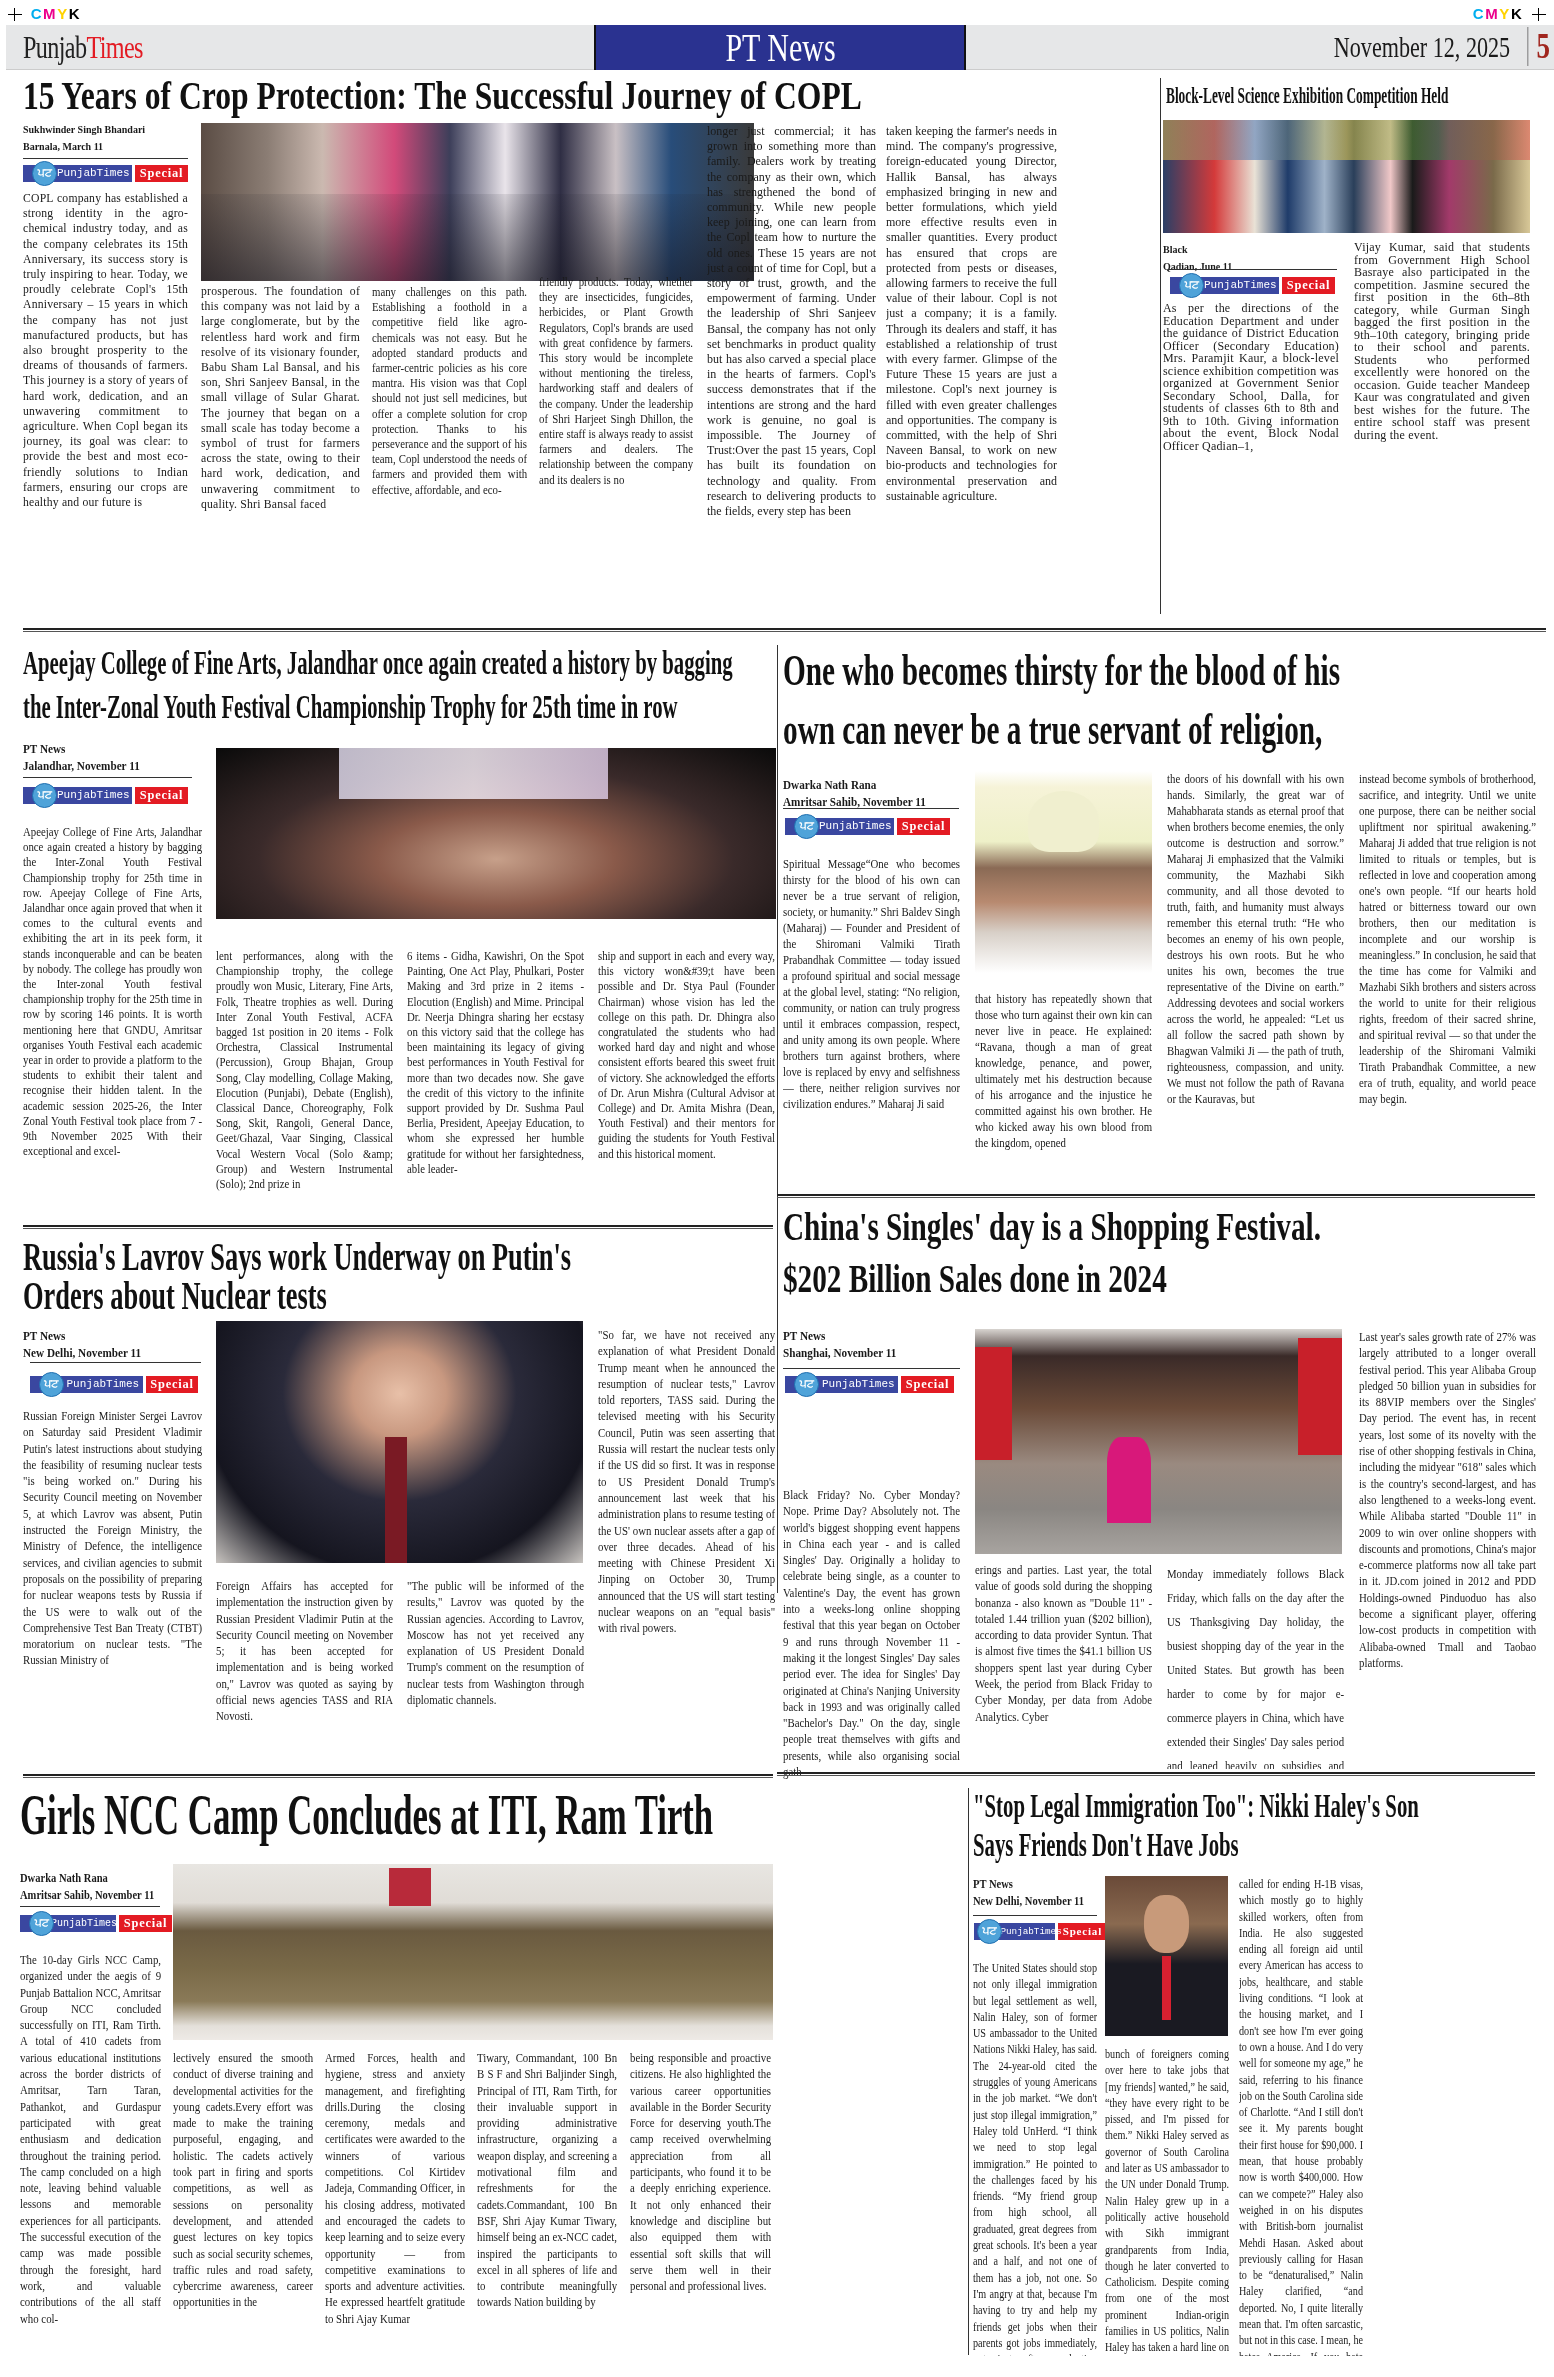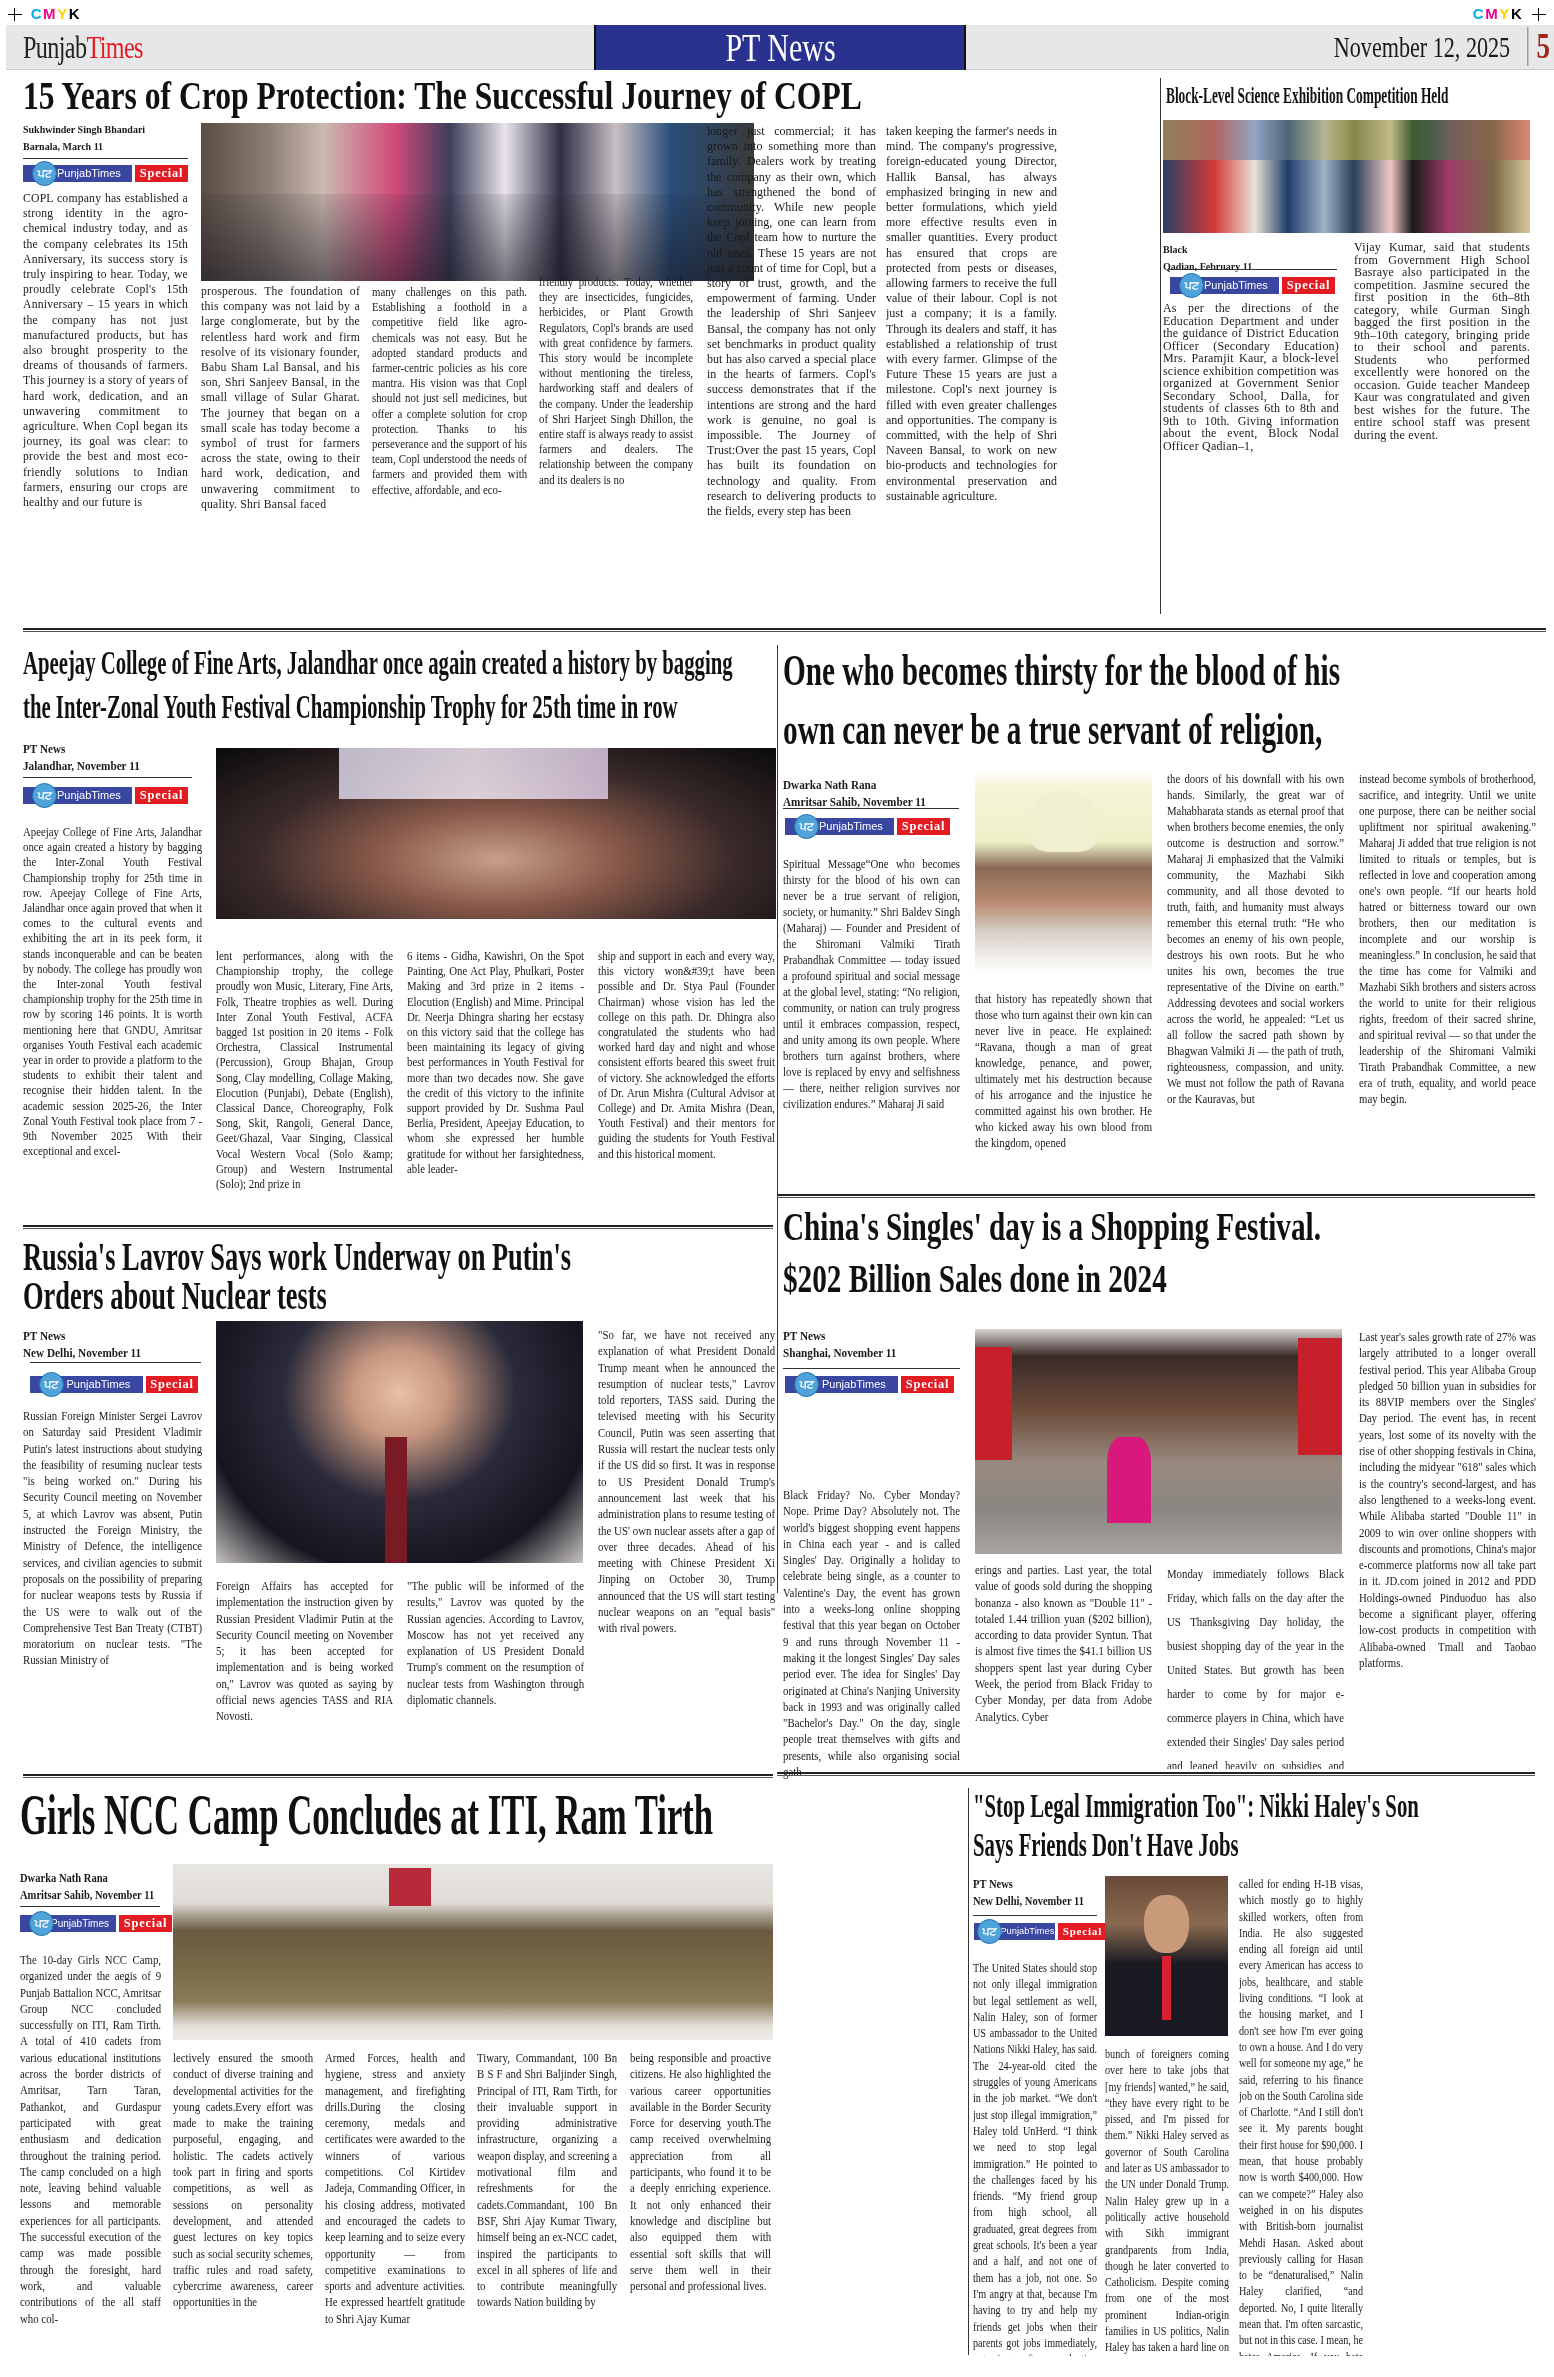--- a/index.html
+++ b/index.html
@@ -14,21 +14,21 @@
 .brand .p1{color:#222}.brand .p2{color:#e31b23}
 .ptnews{position:absolute;left:588px;top:0;width:372px;height:45px;background:#2a3290;border-left:2.3px solid #111;border-right:2.3px solid #111;color:#fff;font-size:40px;text-align:center;line-height:45px;transform-origin:center}
 .ptnews span{display:inline-block;transform:scaleX(.75)}
 .date{position:absolute;right:44px;top:6.2px;font-size:29.5px;transform:scaleX(.75);transform-origin:right}
 .pagenum{position:absolute;right:4.7px;top:1.6px;border-left:0.8px solid #555;height:39px;padding-left:11px;font-size:36px;color:#a0261e;font-weight:bold;line-height:39px;transform:scaleX(.75);transform-origin:right}
 .headline{position:absolute;font-weight:bold;white-space:nowrap;transform-origin:left top;color:#111;line-height:1.05}
 .byline{position:absolute;font-weight:bold;font-size:10px;line-height:17px}
 .byline.cond{font-size:13.2px;transform:scaleX(.85);transform-origin:left}
 .rule{position:absolute;height:1.6px;background:#333}
 .badge{position:absolute;height:20px;display:flex;align-items:center}
-.badge .logo{width:129px;height:17px;background:#3a47a0;position:relative;color:#fff;font-size:11px;line-height:17px;padding-left:39px;font-family:Liberation Sans, sans-serif}
+.badge .logo{width:129px;height:17px;background:#3a47a0;position:relative;color:#fff;font-size:11px;line-height:17px;padding-left:39px;font-family:Liberation Mono, monospace}
 .badge .logo .circle{position:absolute;left:9.3px;top:-3.9px;width:25px;height:25px;border-radius:50%;background:#4fa3d9;border:1.6px solid #1f6fb0;color:#fff;font-size:11px;text-align:center;line-height:22px;font-weight:bold}
 .badge .special{height:17px;background:#e31b23;color:#fff;font-weight:bold;font-size:12.4px;line-height:17px;padding:0 4.7px;margin-left:3.1px;letter-spacing:0.8px}
 .col{position:absolute;font-size:12px;line-height:15.2px;text-align:justify;hyphens:auto;overflow:hidden}
 .col.wide{font-size:11.7px;letter-spacing:0.2px}
 .col.cond{font-family:"Liberation Serif",serif;font-size:13.2px;line-height:15.2px}
 .col.cond p,.col.cond span.inner{display:block;transform:scaleX(.82);transform-origin:left top;width:122%}
 .photo{position:absolute;overflow:hidden}
 .sep{position:absolute;height:3.9px;border-top:2.3px solid #222;border-bottom:0.8px solid #555}
 .vsep{position:absolute;width:0.8px;background:#333}
 </style>
@@ -79,21 +79,21 @@
 
 <div class="vsep" style="left:1160px;top:78px;height:536px"></div>
 
 <div>
   <div class="headline" style="left:1166px;top:84px;font-size:23px;transform:scaleX(.58)">Block-Level Science Exhibition Competition Held</div>
   <div class="photo" style="left:1163px;top:120px;width:367px;height:113px;background:linear-gradient(90deg,#2a3f66 0%,#d43a3a 14%,#e9e2d6 25%,#1f3c6a 34%,#9fb2c8 44%,#2a3f5a 52%,#f0c8c8 62%,#1a1a1a 68%,#a23a6a 78%,#7a6a4a 90%,#d8c898 100%)">
     <div style="position:absolute;left:0;top:0;width:100%;height:35%;background:linear-gradient(90deg,#f4c24a,#3a6ab0,#f0d040,#2a8a4a,#e04a4a);opacity:.5"></div>
   </div>
   <div class="byline" style="left:1163px;top:241px;width:179px">
     <div>Black</div>
-    <div>Qadian, February 11</div>
+    <div>Qadian, June 11</div>
   </div>
   <div class="rule" style="left:1168px;top:269px;width:169px;height:0.8px"></div>
   <div class="badge" style="left:1170px;top:275px">
     <div class="logo" style="width:109px;padding-left:34px"><span class="circle">ਪਟ</span><span>PunjabTimes</span></div>
     <div class="special">Special</div>
   </div>
   <div class="col wide" style="left:1163px;top:302px;width:176px;height:311px;font-size:12px;line-height:12.5px">As per the directions of the Education Department and under the guidance of District Education Officer (Secondary Education) Mrs. Paramjit Kaur, a block-level science exhibition competition was organized at Government Senior Secondary School, Dalla, for students of classes 6th to 8th and 9th to 10th. Giving information about the event, Block Nodal Officer Qadian–1,</div>
   <div class="col wide" style="left:1354px;top:241px;width:176px;height:373px;font-size:12px;line-height:12.5px">Vijay Kumar, said that students from Government High School Basraye also participated in the competition. Jasmine secured the first position in the 6th–8th category, while Gurman Singh bagged the first position in the 9th–10th category, bringing pride to their school and parents. Students who performed excellently were honored on the occasion. Guide teacher Mandeep Kaur was congratulated and given best wishes for the future. The entire school staff was present during the event.</div>
 </div>
 

